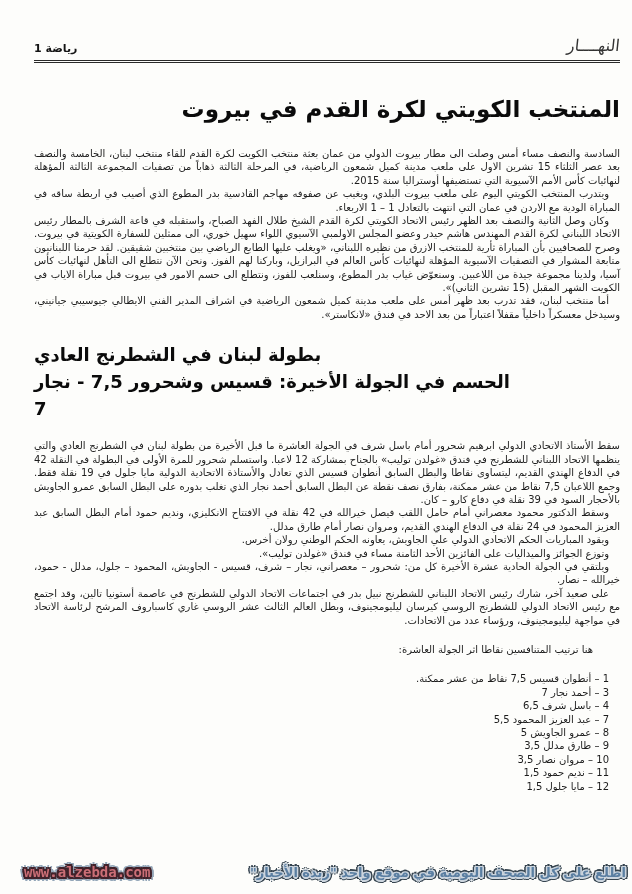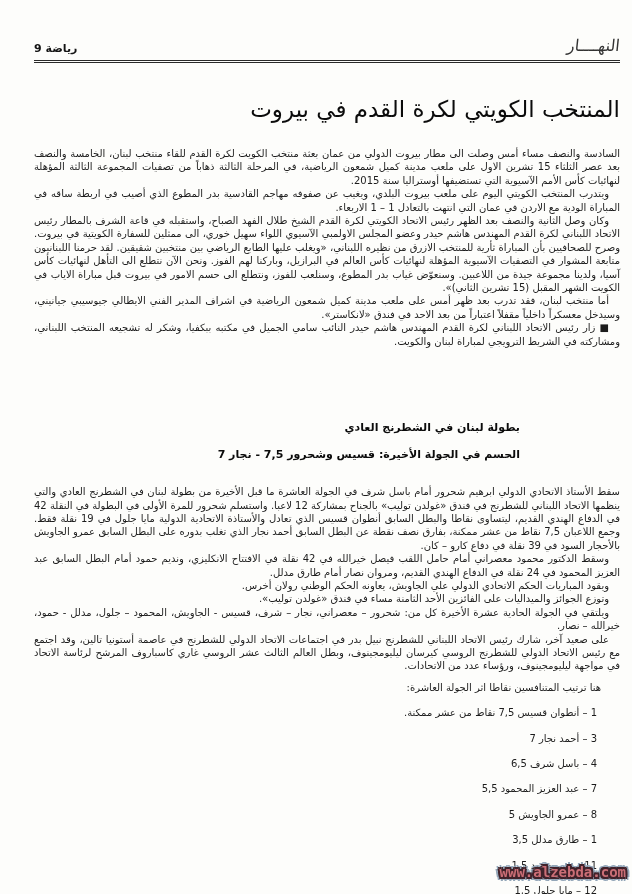--- a/index.html
+++ b/index.html
@@ -25,49 +25,49 @@
   .paper-logo{
     font-size:16px;color:#333;font-weight:normal;
     transform:skewX(-6deg);
     letter-spacing:-1px;
   }
   .section-label{font-size:11px;font-weight:bold;}
 
   
   .headline-1{
     margin:25px 0 0;
-    font-size:23px;line-height:42px;font-weight:normal;
+    font-size:23px;line-height:42px;font-weight:bold;
     color:#0b0b0b;
   }
   .headline-1 span{display:block;}
   .headline-2{
-    margin:66px 100px 0 0;
-    font-size:11px;line-height:27px;font-weight:bold;
-    text-align:right;color:#0b0b0b;
+    margin:20px 100px 0 0;
+    font-size:18px;line-height:27px;font-weight:bold;
+    text-align:left;color:#0b0b0b;
   }
   .headline-2 span{display:block;}
 
   
   .article{margin-top:17px;}
   .article p{
     margin:0;
     font-size:10px;line-height:13.4px;
     text-align:justify;text-justify:inter-word;
     text-indent:11px;
     color:#1c1c1c;
   }
   .article p:first-child{text-indent:0;}
   .article p b{font-weight:normal;}
 
   .standings-intro{
-    margin:8px;font-size:10px;line-height:13.4px;
+    margin:16px;font-size:10px;line-height:13.4px;
     text-indent:11px;text-align:right;color:#1c1c1c;
   }
   .standings p{
-    margin:12px;font-size:10px;line-height:13.4px;
+    margin:0;font-size:10px;line-height:13.4px;
     text-align:right;text-indent:11px;color:#1c1c1c;
   }
 
   
   .promo-banner{
     position:absolute;left:0;right:0;bottom:4px;height:36px;
     display:flex;justify-content:space-between;align-items:center;
     padding:0 6px 0 24px;
   }
   .promo-slogan{
@@ -92,33 +92,32 @@
   }
 </style>
 </head>
 <body>
 
 <div class="page">
   <div class="content">
 
     <header class="mast-row">
       <div class="paper-logo">النهــــار</div>
-      <div class="section-label">رياضة 9</div>
+      <div class="section-label">رياضة 1</div>
     </header>
 
     <h1 class="headline-1">
       <span>المنتخب الكويتي لكرة القدم في بيروت</span>
     </h1>
 
     <section class="article">
         <p><b>السادسة</b> والنصف مساء أمس وصلت الى مطار بيروت الدولي من عمان بعثة منتخب الكويت لكرة القدم للقاء منتخب لبنان، الخامسة والنصف بعد عصر الثلثاء 15 تشرين الاول على ملعب مدينة كميل شمعون الرياضية، في المرحلة الثالثة ذهاباً من تصفيات المجموعة الثالثة المؤهلة لنهائيات كأس الأمم الآسيوية التي تستضيفها أوستراليا سنة 2015.</p>
         <p>ويتدرب المنتخب الكويتي اليوم على ملعب بيروت البلدي، ويغيب عن صفوفه مهاجم القادسية بدر المطوع الذي أصيب في اربطة ساقه في المباراة الودية مع الاردن في عمان التي انتهت بالتعادل 1 – 1 الاربعاء.</p>
         <p>وكان وصل الثانية والنصف بعد الظهر رئيس الاتحاد الكويتي لكرة القدم الشيخ طلال الفهد الصباح، واستقبله في قاعة الشرف بالمطار رئيس الاتحاد اللبناني لكرة القدم المهندس هاشم حيدر وعضو المجلس الاولمبي الآسيوي اللواء سهيل خوري، الى ممثلين للسفارة الكويتية في بيروت. وصرح للصحافيين بأن المباراة ثأرية للمنتخب الازرق من نظيره اللبناني، «ويغلب عليها الطابع الرياضي بين منتخبين شقيقين. لقد حرمنا اللبنانيون متابعة المشوار في التصفيات الآسيوية المؤهلة لنهائيات كأس العالم في البرازيل، وباركنا لهم الفوز. ونحن الآن نتطلع الى التأهل لنهائيات كأس آسيا، ولدينا مجموعة جيدة من اللاعبين. وسنعوّض غياب بدر المطوع، وسنلعب للفوز، ونتطلع الى حسم الامور في بيروت قبل مباراة الاياب في الكويت الشهر المقبل (15 تشرين الثاني)».</p>
         <p>أما منتخب لبنان، فقد تدرب بعد ظهر أمس على ملعب مدينة كميل شمعون الرياضية في اشراف المدير الفني الايطالي جيوسيبي جيانيني، وسيدخل معسكراً داخلياً مقفلاً اعتباراً من بعد الاحد في فندق «لانكاستر».</p>
-        <p>■ زار رئيس الاتحاد اللبناني لكرة القدم المهندس هاشم حيدر النائب سامي الجميل في مكتبه ببكفيا، وشكر له تشجيعه المنتخب اللبناني، ومشاركته في الشريط الترويجي لمباراة لبنان والكويت.</p>
       </section>
 
     <h2 class="headline-2">
       <span>بطولة لبنان في الشطرنج العادي</span>
       <span>الحسم في الجولة الأخيرة: قسيس وشحرور 7,5 - نجار 7</span>
     </h2>
 
     <section class="article">
         <p><b>سقط</b> الأستاذ الاتحادي الدولي ابرهيم شحرور أمام باسل شرف في الجولة العاشرة ما قبل الأخيرة من بطولة لبنان في الشطرنج العادي والتي ينظمها الاتحاد اللبناني للشطرنج في فندق «غولدن توليب» بالجناح بمشاركة 12 لاعبا. واستسلم شحرور للمرة الأولى في البطولة في النقلة 42 في الدفاع الهندي القديم، ليتساوى نقاطا والبطل السابق أنطوان قسيس الذي تعادل والأستاذة الاتحادية الدولية مايا جلول في 19 نقلة فقط. وجمع اللاعبان 7,5 نقاط من عشر ممكنة، بفارق نصف نقطة عن البطل السابق أحمد نجار الذي تغلب بدوره على البطل السابق عمرو الجاويش بالأحجار السود في 39 نقلة في دفاع كارو – كان.</p>
         <p>وسقط الدكتور محمود معصراني أمام حامل اللقب فيصل خيرالله في 42 نقلة في الافتتاح الانكليزي، ونديم حمود أمام البطل السابق عبد العزيز المحمود في 24 نقلة في الدفاع الهندي القديم، ومروان نصار أمام طارق مدلل.</p>
@@ -129,23 +128,25 @@
       </section>
 
     <p class="standings-intro">هنا ترتيب المتنافسين نقاطا اثر الجولة العاشرة:</p>
 
     <div class="standings">
         <p>1 – أنطوان قسيس 7,5 نقاط من عشر ممكنة.</p>
         <p>3 – أحمد نجار 7</p>
         <p>4 – باسل شرف 6,5</p>
         <p>7 – عبد العزيز المحمود 5,5</p>
         <p>8 – عمرو الجاويش 5</p>
-        <p>1 – طارق مدلل 3,5</p>
+        <p>9 – طارق مدلل 3,5</p>
+        <p>10 – مروان نصار 3,5</p>
         <p>11 – نديم حمود 1,5</p>
         <p>12 – مايا جلول 1,5</p>
       </div>
 
   </div>
 
   <div class="promo-banner">
+    <div class="promo-slogan">اطلع على كل الصحف اليومية في موقع واحد "زبدة الأخبار"</div>
     <div class="promo-url">www.alzebda.com</div>
   </div>
 </div>
 
 </body></html>

